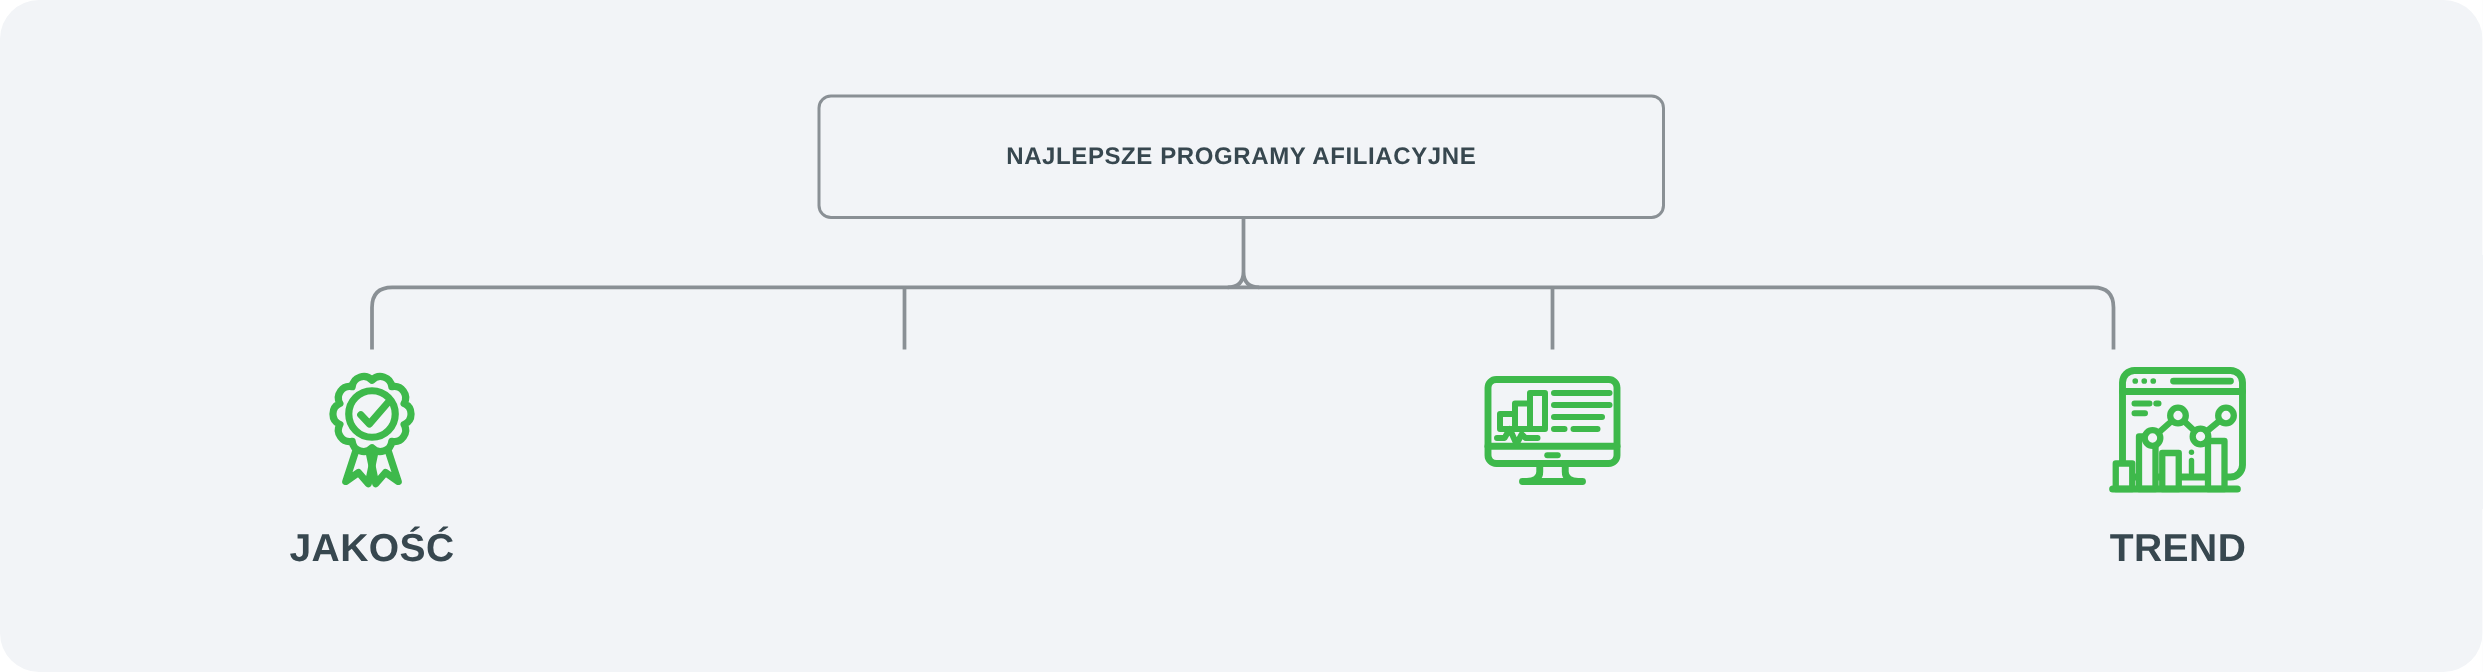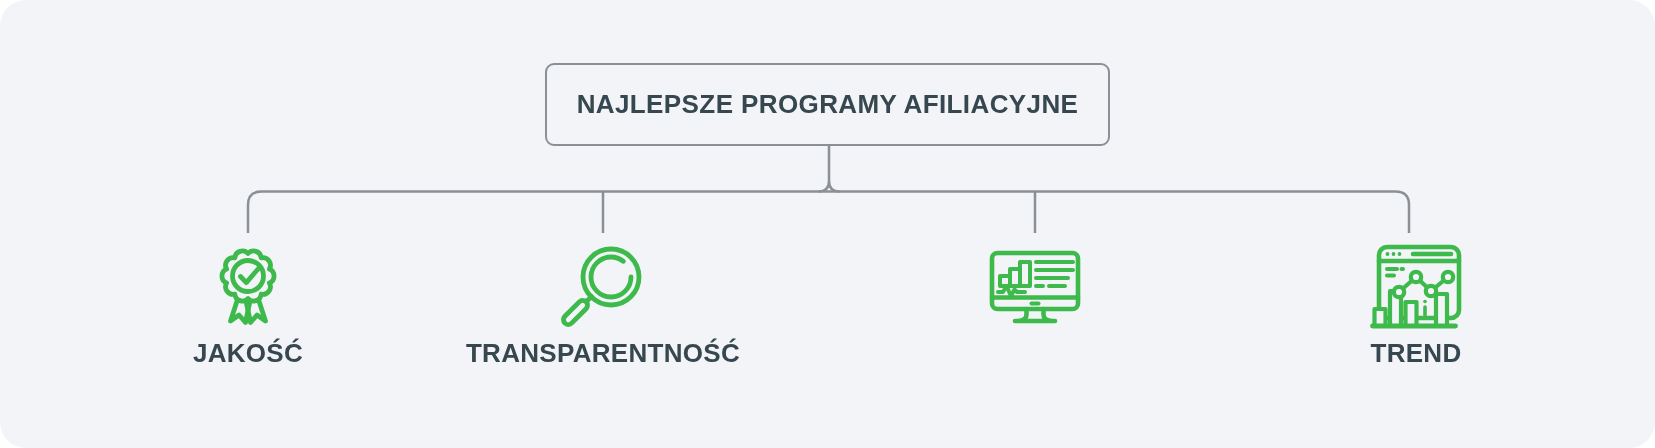--- a/index.html
+++ b/index.html
@@ -19,38 +19,38 @@
     overflow:hidden;
   }
   .connector-svg{position:absolute;left:0;top:0;width:1655px;height:448px;}
   .root-node{
     position:absolute;left:545px;top:63px;width:565px;height:83px;
     border:2px solid var(--connector-gray);
     border-radius:9px;
     display:flex;align-items:center;justify-content:center;
   }
   .root-node-title{
-    font-size:26px;font-weight:700;color:var(--text-dark);
+    font-size:16px;font-weight:700;color:var(--text-dark);
     letter-spacing:.4px;white-space:nowrap;
   }
   .branch{
     position:absolute;top:238px;width:360px;
     display:flex;flex-direction:column;align-items:center;
   }
   .branch .icon-box{width:100px;height:100px;color:var(--accent-green);}
   .branch .icon-box svg{width:100%;height:100%;display:block;}
   .branch-label{
-    margin-top:0;
+    margin-top:12px;
     font-size:26px;font-weight:700;color:var(--text-dark);
     letter-spacing:.3px;white-space:nowrap;
   }
   .b1{left:68px;}   
   .b2{left:423px;}  
   .b3{left:855px;}  
-  .b4{left:1236px;} 
+  .b4{left:1272px;} 
 </style>
 </head>
 <body>
 
 <div class="stage">
   <div class="card">
 
     <svg class="connector-svg" viewBox="0 0 1655 448" fill="none" stroke="#8A9095" stroke-width="2.5">
       <path d="M829 146 L829 181 Q829 191.5 818.5 191.5 M829 181 Q829 191.5 839.5 191.5"></path>
       <path d="M248 233 L248 205 Q248 191.5 261.5 191.5 L1395.5 191.5 Q1409 191.5 1409 205 L1409 233"></path>
@@ -72,31 +72,20 @@
           <g>
             <path d="M50 15.5 A7.6 7.6 0 0 1 63.2 19.8 A7.6 7.6 0 0 1 71.4 31 A7.6 7.6 0 0 1 71.4 45 A7.6 7.6 0 0 1 63.2 56.2 A7.6 7.6 0 0 1 50 60.5 A7.6 7.6 0 0 1 36.8 56.2 A7.6 7.6 0 0 1 28.6 45 A7.6 7.6 0 0 1 28.6 31 A7.6 7.6 0 0 1 36.8 19.8 A7.6 7.6 0 0 1 50 15.5 Z" fill="#F2F4F7"></path>
             <circle cx="50" cy="38" r="15.5"></circle>
             <path d="M42.5 38.5 L48.3 44.6 L60.5 30.5"></path>
           </g>
         </svg>
       </div>
       <span class="branch-label">JAKOŚĆ</span>
     </div>
 
-    <div class="branch b2">
-      <div class="icon-box">
-        <svg viewBox="0 0 100 100" fill="none" stroke="currentColor" stroke-width="4.8" stroke-linecap="round" stroke-linejoin="round">
-          <circle cx="58" cy="39" r="28"></circle>
-          <circle cx="58" cy="39" r="20" stroke-dasharray="107 18.7"></circle>
-          <line x1="38.5" y1="58.5" x2="34.5" y2="62.5"></line>
-          <rect x="7.5" y="69.7" width="30" height="9.6" rx="4.8" transform="rotate(-45 22.5 74.5)"></rect>
-        </svg>
-      </div>
-      <span class="branch-label">TRANSPARENTNOŚĆ</span>
-    </div>
 
     <div class="branch b3">
       <div class="icon-box">
         <svg viewBox="0 0 100 100" fill="none" stroke="currentColor" stroke-width="4.6" stroke-linecap="round" stroke-linejoin="round">
           <g>
             <rect x="7" y="15" width="86" height="56" rx="5.5"></rect>
             <path d="M7 59.5 H93"></path>
             <path d="M46.5 65.5 H53.5" stroke-width="4"></path>
             <path d="M41.5 71 v5.5 q0 6 -8.5 6.5 M58.5 71 v5.5 q0 6 8.5 6.5 M30 83 H70"></path>
           </g>

